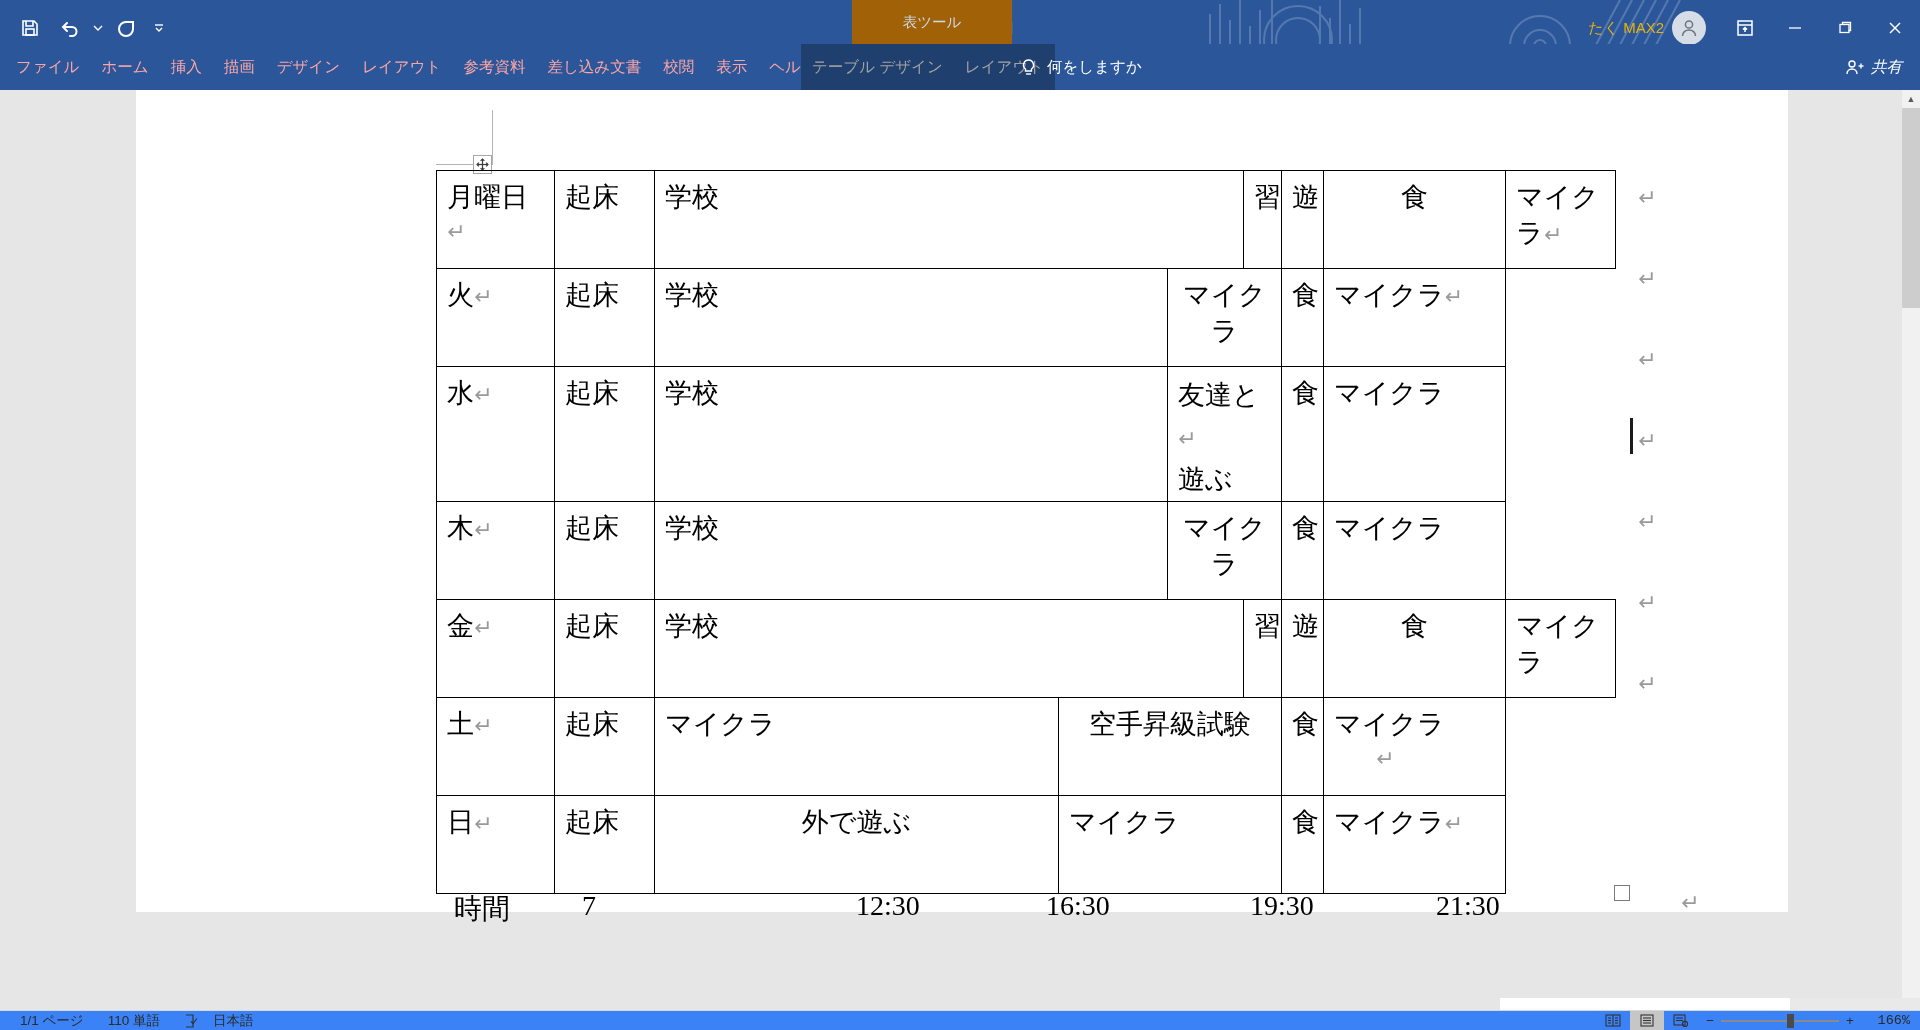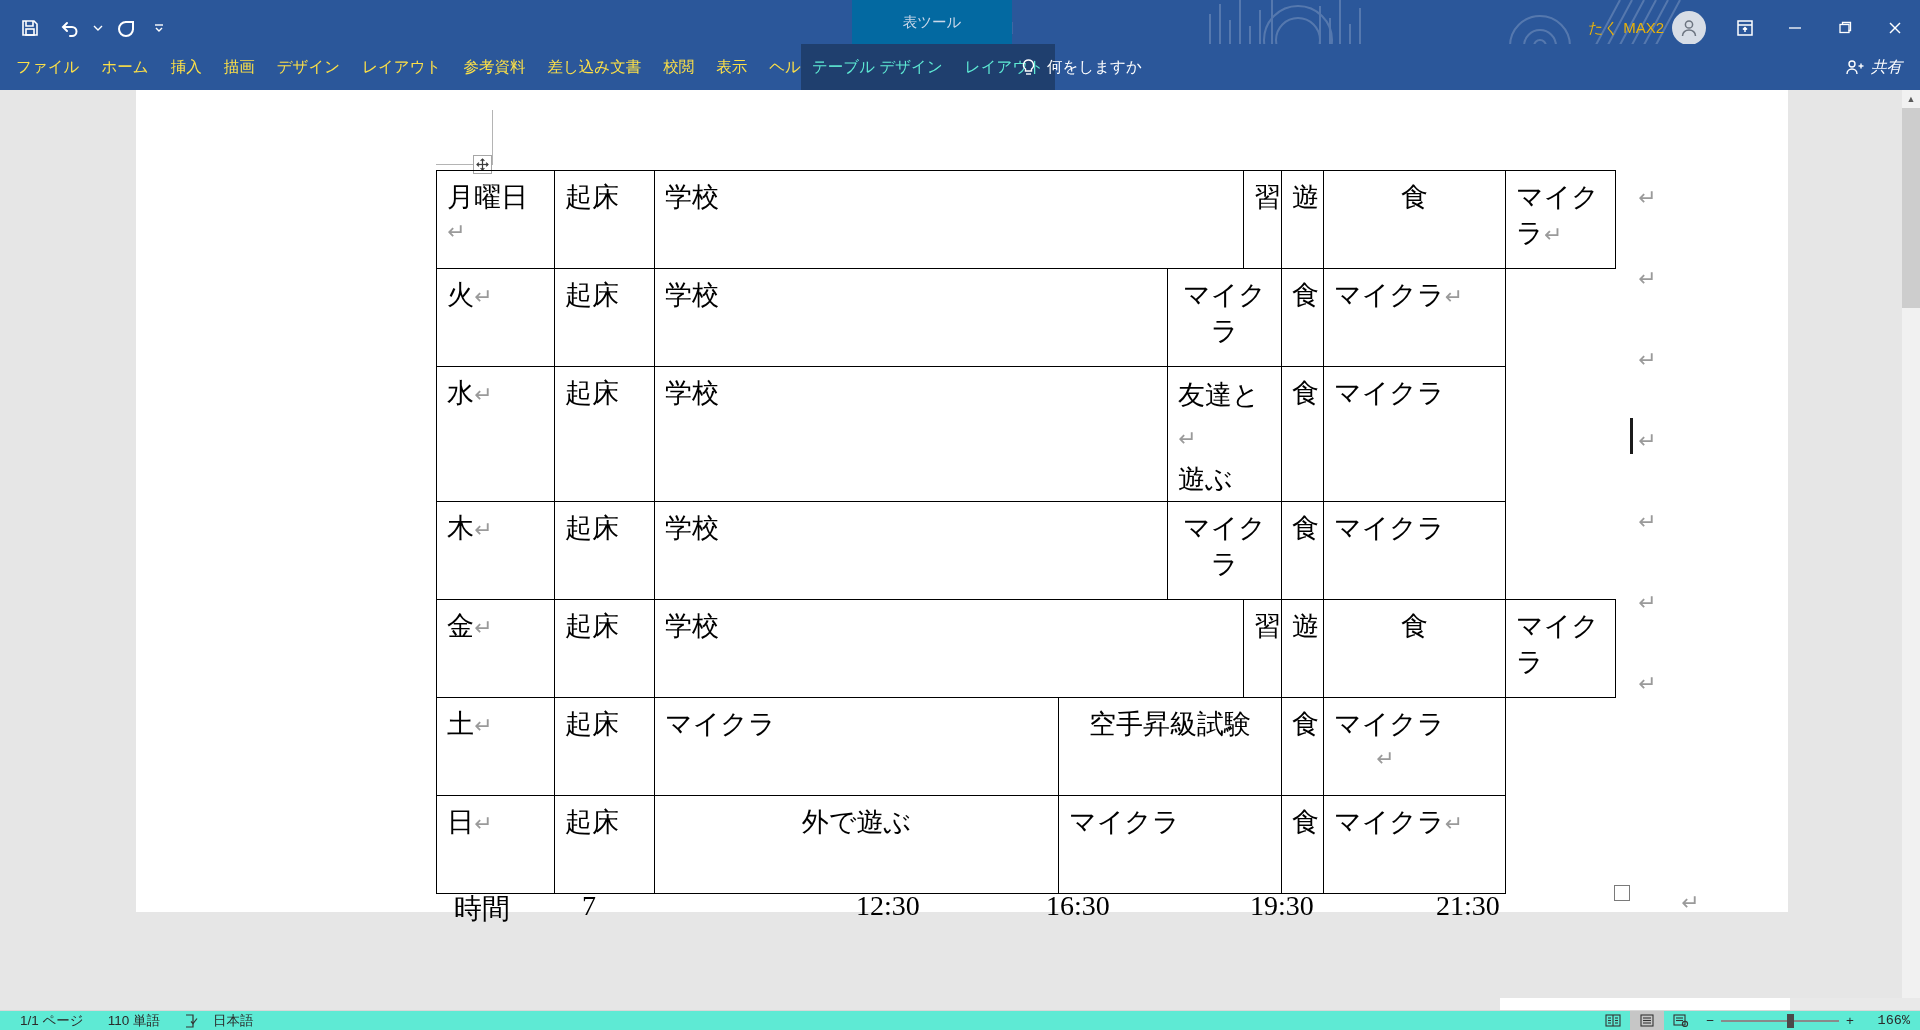--- a/index.html
+++ b/index.html
@@ -28,21 +28,21 @@
   }
   .qat-btn svg { display: block; }
   #tb-title {
     position: absolute; left: 0; top: 0; width: 1920px; height: 56px;
     display: flex; align-items: center; justify-content: center;
     color: #ffffff; font-size: 17px; letter-spacing: .3px;
     pointer-events: none;
   }
   #tabtools {
     position: absolute; left: 852px; top: 0; width: 160px; height: 44px;
-    background: #0369a1;
+    background: #a16207;
     display: flex; align-items: center; justify-content: center;
     color: #cbd8ea; font-size: 14.5px; font-family: Liberation Mono, monospace;
   }
   #tb-right {
     position: absolute; right: 0; top: 0; height: 56px;
     display: flex; align-items: center;
   }
   #acct-name { color:#eab308; font-size: 15px; margin-right: 8px; }
   #acct-avatar {
     width: 34px; height: 34px; border-radius: 50%; background: #d7dde6;
@@ -56,24 +56,24 @@
   
   #ribbon {
     position: absolute; left: 0; top: 44px; width: 1920px; height: 46px;
     background: #2b579a;
   }
   #ribbon-inner {
     position: absolute; left: 0; top: 0; height: 46px;
     display: flex; align-items: center;
   }
   .rtab {
-    color: #fde047; font-size: 15.5px; padding: 0 11px; height: 46px;
+    color: #fca5a5; font-size: 15.5px; padding: 0 11px; height: 46px;
     display: flex; align-items: center; white-space: nowrap;
   }
-  .rtab.ctx { color: #5eead4; }
+  .rtab.ctx { color: #a3a3a3; }
   #ctx-group {
     position: absolute; left: 801px; top: 0; height: 46px;
     background: #1f3f6e; display: flex; align-items: center;
   }
   #tellme {
     position: absolute; left: 1020px; top: 0; height: 46px;
     display: flex; align-items: center; color: #ffffff; font-size: 15.5px;
   }
   #tellme .bulb { margin-right: 10px; display:flex; }
   #share {
@@ -175,21 +175,21 @@
   }
   #timerow span { position: absolute; top: 0; white-space: nowrap; font-family: Liberation Serif, serif; }
   #para-end {
     position:absolute; left: 1545px; top: 800px;
     color:#9a9a9a; font-size:22px; font-family:"DejaVu Sans", sans-serif;
   }
 
   
   #statusbar {
     position: absolute; left: 0; bottom: 0; width: 1920px; height: 20px;
-    background: #5eead4; border-top: 1px solid #d8d8d8;
+    background: #3b82f6; border-top: 1px solid #d8d8d8;
     display: flex; align-items: center;
     font-size: 13.5px; color: #2b2b2b;
   }
   .sb-item { padding: 0 12px; display:flex; align-items:center; white-space:nowrap; }
   #sb-left { display:flex; align-items:center; padding-left: 8px; }
   #sb-right { margin-left:auto; display:flex; align-items:center; padding-right: 10px; }
   .viewbtn {
     width: 34px; height: 20px; display:flex; align-items:center; justify-content:center;
     color:#3a3a3a;
   }

